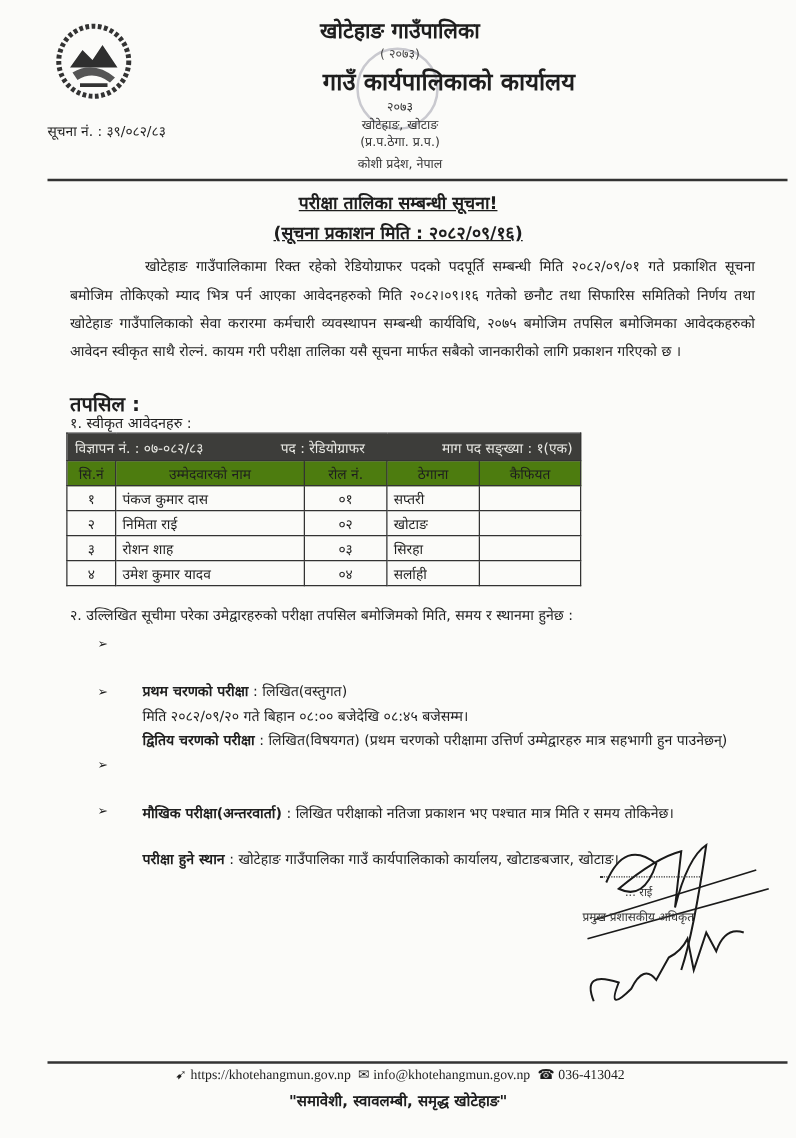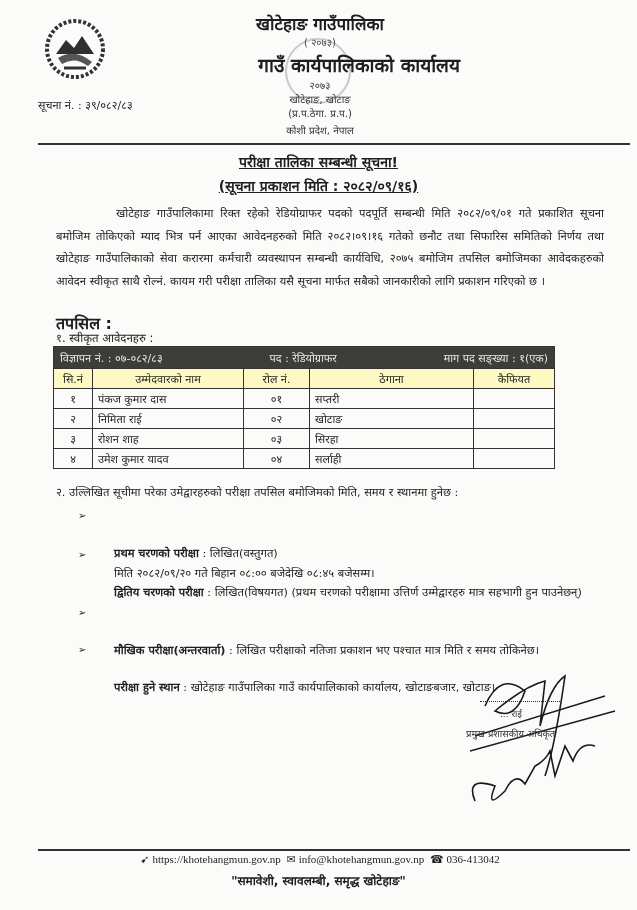--- a/index.html
+++ b/index.html
@@ -21,25 +21,25 @@
   .h-line4 { top:123px; font-size:10px; color:#333; }
   .stamp { left:285px; top:38px; width:62px; height:62px; border:2px solid #6c6c80; border-radius:50%; opacity:.35; }
   .rule-top { left:38px; top:143px; width:592px; height:2px; background:#333; }
   .title { left:0; width:637px; text-align:center; font-weight:bold; text-decoration:underline; }
   .title1 { top:152px; font-size:14px; }
   .title2 { top:176px; font-size:14px; }
   .para { left:56px; top:203px; width:548px; font-size:11.3px; line-height:22.5px; text-align:justify; }
   .para .indent { display:inline-block; width:60px; }
   .tapasil { left:56px; top:312px; font-size:16px; font-weight:bold; }
   .sec1 { left:56px; top:330px; font-size:11.5px; }
-  table.applicants { position:absolute; left:53px; top:346px; width:502px; border-collapse:collapse; font-size:11px; }
+  table.applicants { position:absolute; left:53px; top:346px; width:412px; border-collapse:collapse; font-size:11px; }
   table.applicants td, table.applicants th { border:1px solid #333; padding:1px 5px; height:17px; }
   tr.band td { background:#3d3d3a; color:#e9e9e4; font-weight:normal; padding:2px 6px; }
   .band-inner { display:flex; justify-content:space-between; }
-  th { font-weight:normal; background:#fef9c3; }
+  th { font-weight:normal; background:#4d7c0f; }
   td.c { text-align:center; }
   .sec2 { left:56px; top:484px; width:560px; font-size:11.3px; }
   .bul { position:absolute; left:78px; font-size:10px; }
   .item { position:absolute; left:114px; width:500px; font-size:11.3px; line-height:20px;margin-top:38px; }
   .item b { font-weight:bold; }
   .sig { left:455px; top:666px; width:170px; height:150px; }
   .sig-dots { left:480px; top:701px; width:80px; border-top:1px dotted #333; }
   .sig-name { left:500px; top:707px; font-size:9px; color:#333; }
   .sig-title { left:466px; top:727px; font-size:9.5px; color:#333; }
   .rule-bot { left:38px; top:849px; width:592px; height:2px; background:#333; }

